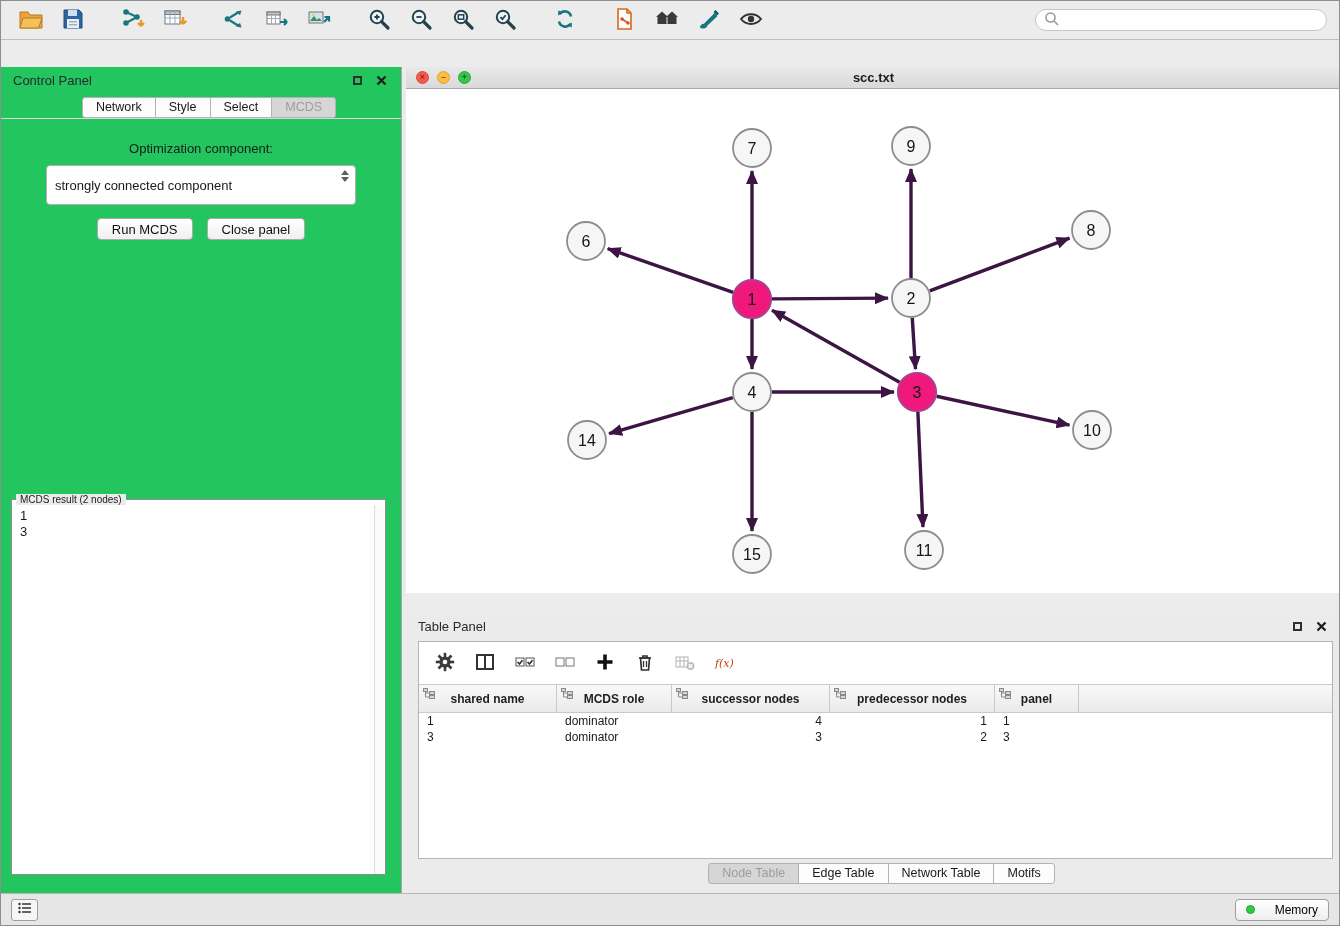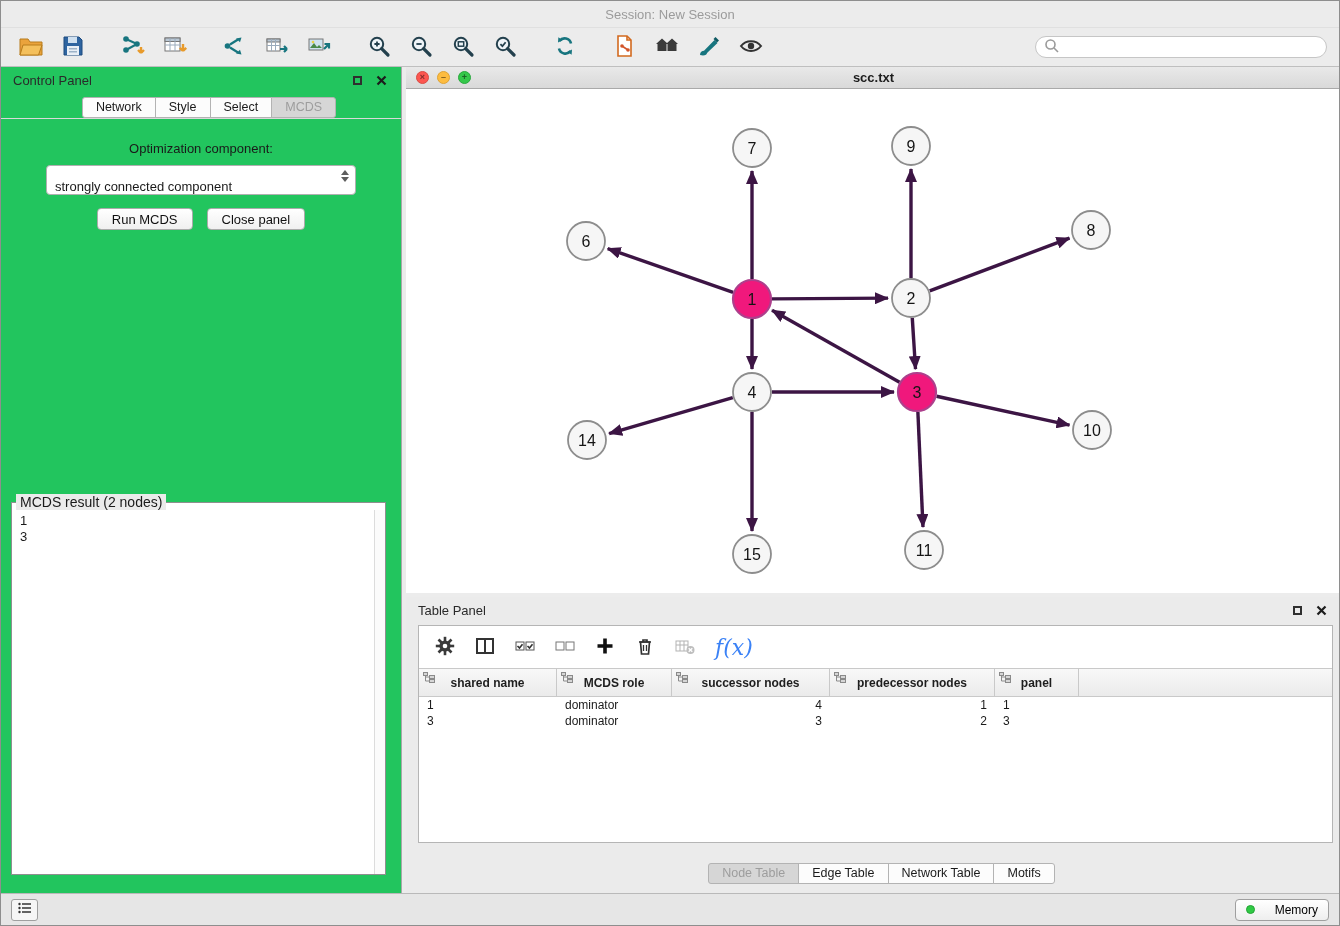--- a/index.html
+++ b/index.html
@@ -30,54 +30,54 @@
   
   .control-panel{position:absolute;left:0;top:66px;width:401px;bottom:32px;background:#22c55e;
                  border-right:1px solid #a8a8a8}
   .seg-tabs{display:flex;justify-content:center;border-bottom:1px solid #d9d9d9;padding:4px 0 0 0}
   .seg-tab{height:21px;line-height:19px;padding:0 13px;background:#fcfcfc;border:1px solid #b3b3b3;
            margin-left:-1px;font-size:12.5px;cursor:pointer;color:#1a1a1a}
   .seg-tab:first-child{margin-left:16px;border-radius:3px 0 0 3px}
   .seg-tab:last-child{border-radius:0 3px 3px 0}
   .seg-tab.active{background:#d6d6d6;color:#9d9d9d}
   .opt-label{text-align:center;margin-top:22px;font-size:13px}
-  .dropdown{margin:9px auto 0;width:310px;height:30px;background:#fff;border:1px solid #b0b0b0;
-            border-radius:4px;display:flex;align-items:flex-end;padding:0 8px;position:relative;cursor:pointer}
+  .dropdown{margin:9px auto 0;width:310px;height:40px;background:#fff;border:1px solid #b0b0b0;
+            border-radius:4px;display:flex;align-items:center;padding:0 8px;position:relative;cursor:pointer}
   .dd-arrows{position:absolute;right:6px;top:4px;display:flex;flex-direction:column;gap:2px}
   .dd-arrows i{display:block;width:0;height:0;border-left:4px solid transparent;border-right:4px solid transparent}
   .dd-up{border-bottom:5px solid #5e5e5e}
   .dd-down{border-top:5px solid #5e5e5e}
   .btn-row{display:flex;justify-content:center;gap:14px;margin-top:13px}
   .btn{height:22px;padding:0 14px;background:linear-gradient(#ffffff,#f0f0f0);border:1px solid #ababab;
        border-radius:4px;font-size:13px;font-family:inherit;cursor:pointer;color:#111}
   fieldset.result{position:absolute;left:10px;width:375px;top:427px;height:381px;
                   border:1px solid #8f8f8f;background:#fff;padding:0}
-  fieldset.result legend{margin-left:4px;padding:0 4px;font-size:14px;background:#ebebeb;color:#1a1a1a}
+  fieldset.result legend{margin-left:4px;padding:0 4px;font-size:10px;background:#ebebeb;color:#1a1a1a}
   .result-lines{padding:3px 8px;font-size:13px;line-height:16px}
   .result-scroll{position:absolute;top:0;right:0;bottom:0;width:11px;border-left:1px solid #dcdcdc;background:#fbfbfb}
 
   
   .network-window{position:absolute;left:405px;top:66px;width:935px;height:526px;background:#fff}
   .net-titlebar{height:22px;background:linear-gradient(#e9e9e9,#d9d9d9);border-bottom:1px solid #a9a9a9;
                 position:relative;display:flex;align-items:center;justify-content:center;
                 font-weight:bold;font-size:13px;color:#1c1c1c}
   .lights{position:absolute;left:10px;top:0;bottom:0;display:flex;align-items:center;gap:8px}
   .light{width:13px;height:13px;border-radius:50%;display:flex;align-items:center;justify-content:center;
          font-size:9px;line-height:1;color:rgba(0,0,0,.5);cursor:pointer}
   .light.red{background:#fc5650;border:1px solid #d94c44}
   .light.yellow{background:#fdbc40;border:1px solid #dfa334}
   .light.green{background:#34c84a;border:1px solid #2aa83e}
   #net-svg{display:block;width:935px;height:503px}
 
   
-  .table-panel{position:absolute;left:405px;top:596px;width:935px;bottom:32px;background:#ebebeb}
+  .table-panel{position:absolute;left:405px;top:612px;width:935px;bottom:32px;background:#ebebeb}
   .table-container{position:absolute;left:12px;right:8px;top:28px;height:218px;background:#fff;border:1px solid #b5b5b5;overflow:hidden}
   .tt-toolbar{height:42px;display:flex;align-items:center;gap:20px;padding:0 16px}
   .tt-btn{background:none;border:none;display:flex;align-items:center;cursor:pointer}
-  .fx{font-family:"DejaVu Serif",serif;font-style:italic;color:#3b82f6;font-size:22px}
+  .fx{font-family:"DejaVu Serif",serif;font-style:italic;color:#c2410c;font-size:11px}
   .thead{display:flex;height:29px;border-top:1px solid #c9c9c9;border-bottom:1px solid #c9c9c9;
          background:linear-gradient(#f8f8f8,#ebebeb)}
   .th{position:relative;display:flex;align-items:center;justify-content:center;font-size:12px;
       font-weight:bold;border-right:1px solid #c9c9c9;color:#1e1e1e;cursor:pointer}
   .th .tree-ic{position:absolute;left:4px;top:3px}
   .tr{display:flex;height:16px;align-items:center}
   .td{font-size:12px;padding:0 8px;overflow:hidden;white-space:nowrap}
   .al-r{text-align:right}
   .tp-tabs{position:absolute;left:0;right:0;bottom:9px;display:flex;justify-content:center}
 
@@ -89,23 +89,20 @@
   .memory-btn{margin-left:auto;height:22px;border:1px solid #9f9f9f;border-radius:4px;
               background:linear-gradient(#fff,#eee);display:flex;align-items:center;gap:20px;
               padding:0 10px;font-size:12px;cursor:pointer;font-family:inherit}
   .mem-dot{width:9px;height:9px;border-radius:50%;background:#2fca44;border:1px solid #23a335}
 </style>
 </head>
 <body>
 
 <div class="app">
 
-  <div class="titlebar">
-    <span>Session: New Session</span>
-  </div>
 
   <div class="toolbar">
     <button class="tbtn">
         <span><svg width="26" height="24" viewBox="0 0 24 24">
             <path d="M1 5h8l2 3h12v13H1z" fill="#eaa33c" stroke="#b87c1c"></path>
             <path d="M4 11h19l-3.5 10H1z" fill="#f4c05c" stroke="#b87c1c"></path>
           </svg></span>
       </button>
     <button class="tbtn">
         <span><svg width="24" height="24" viewBox="0 0 24 24">

